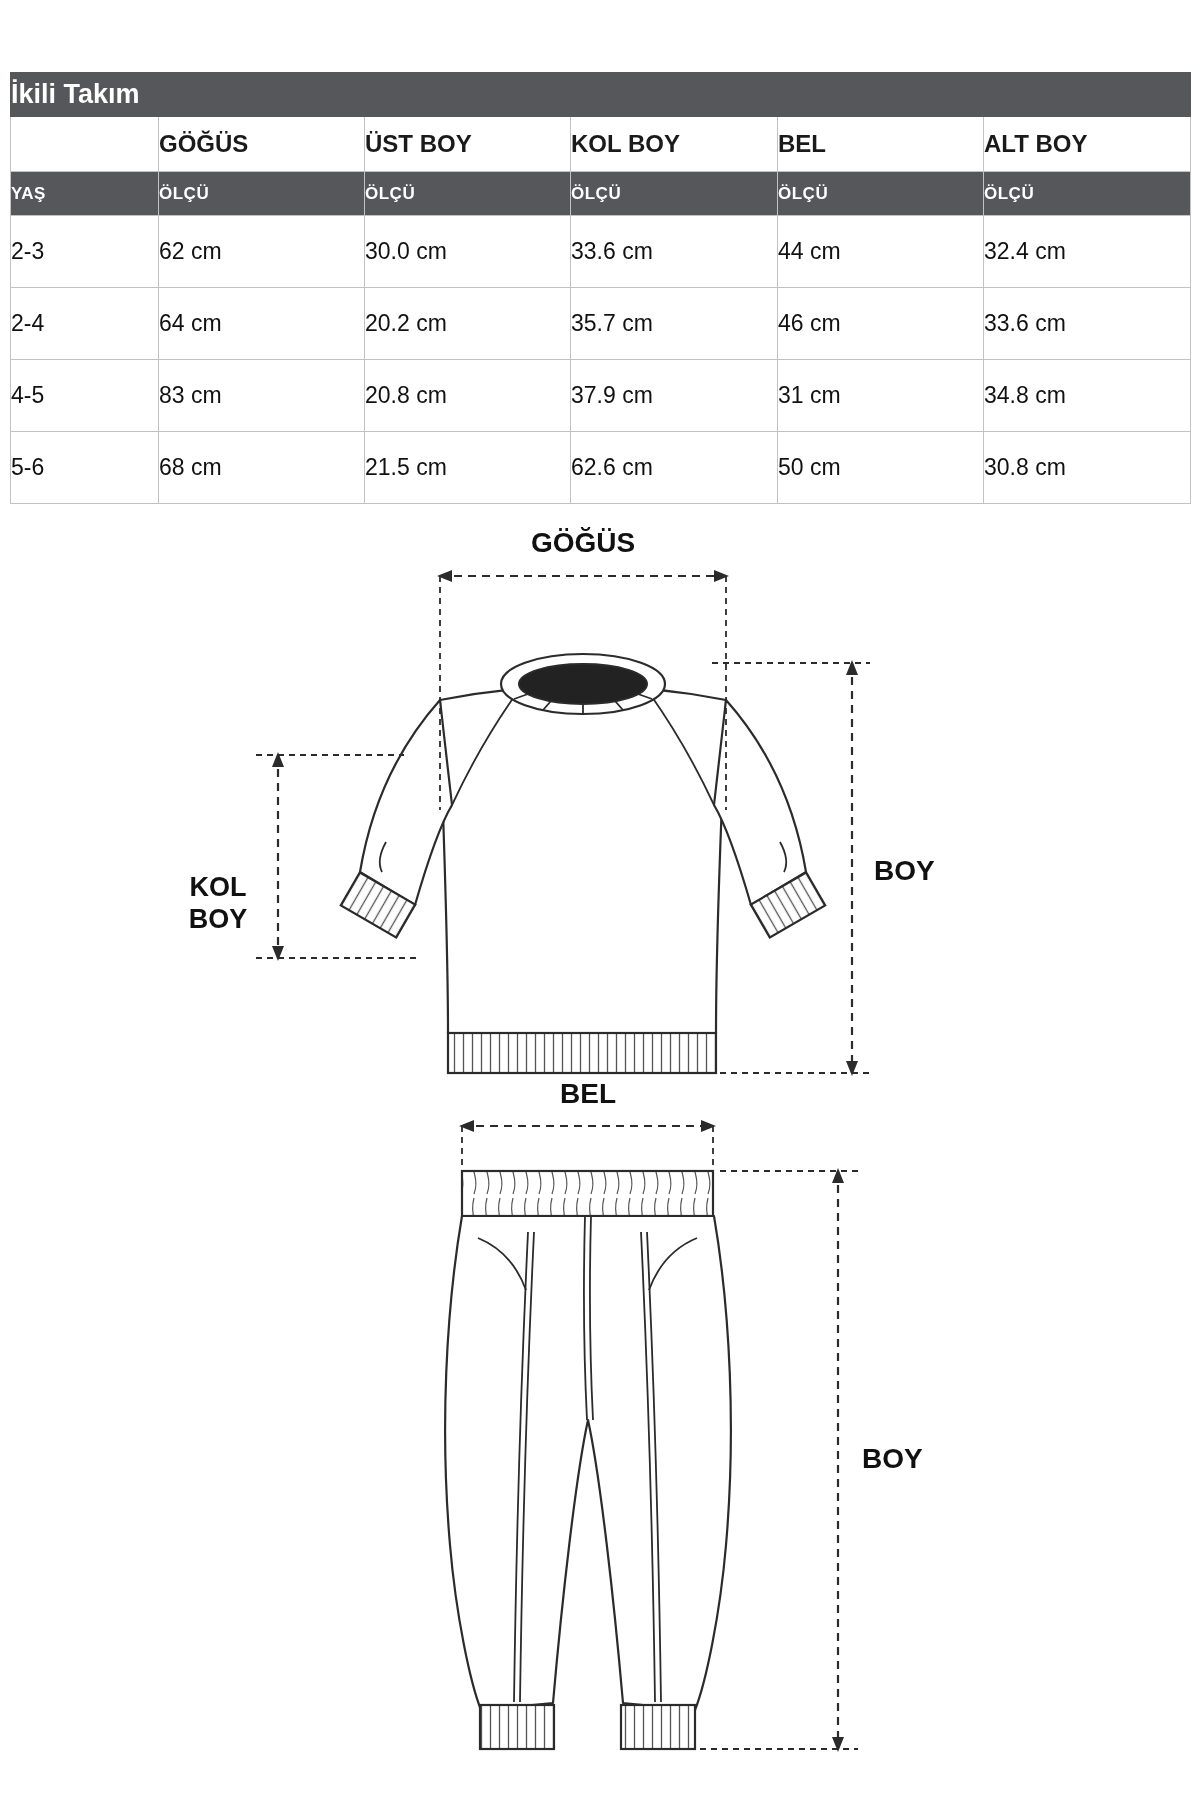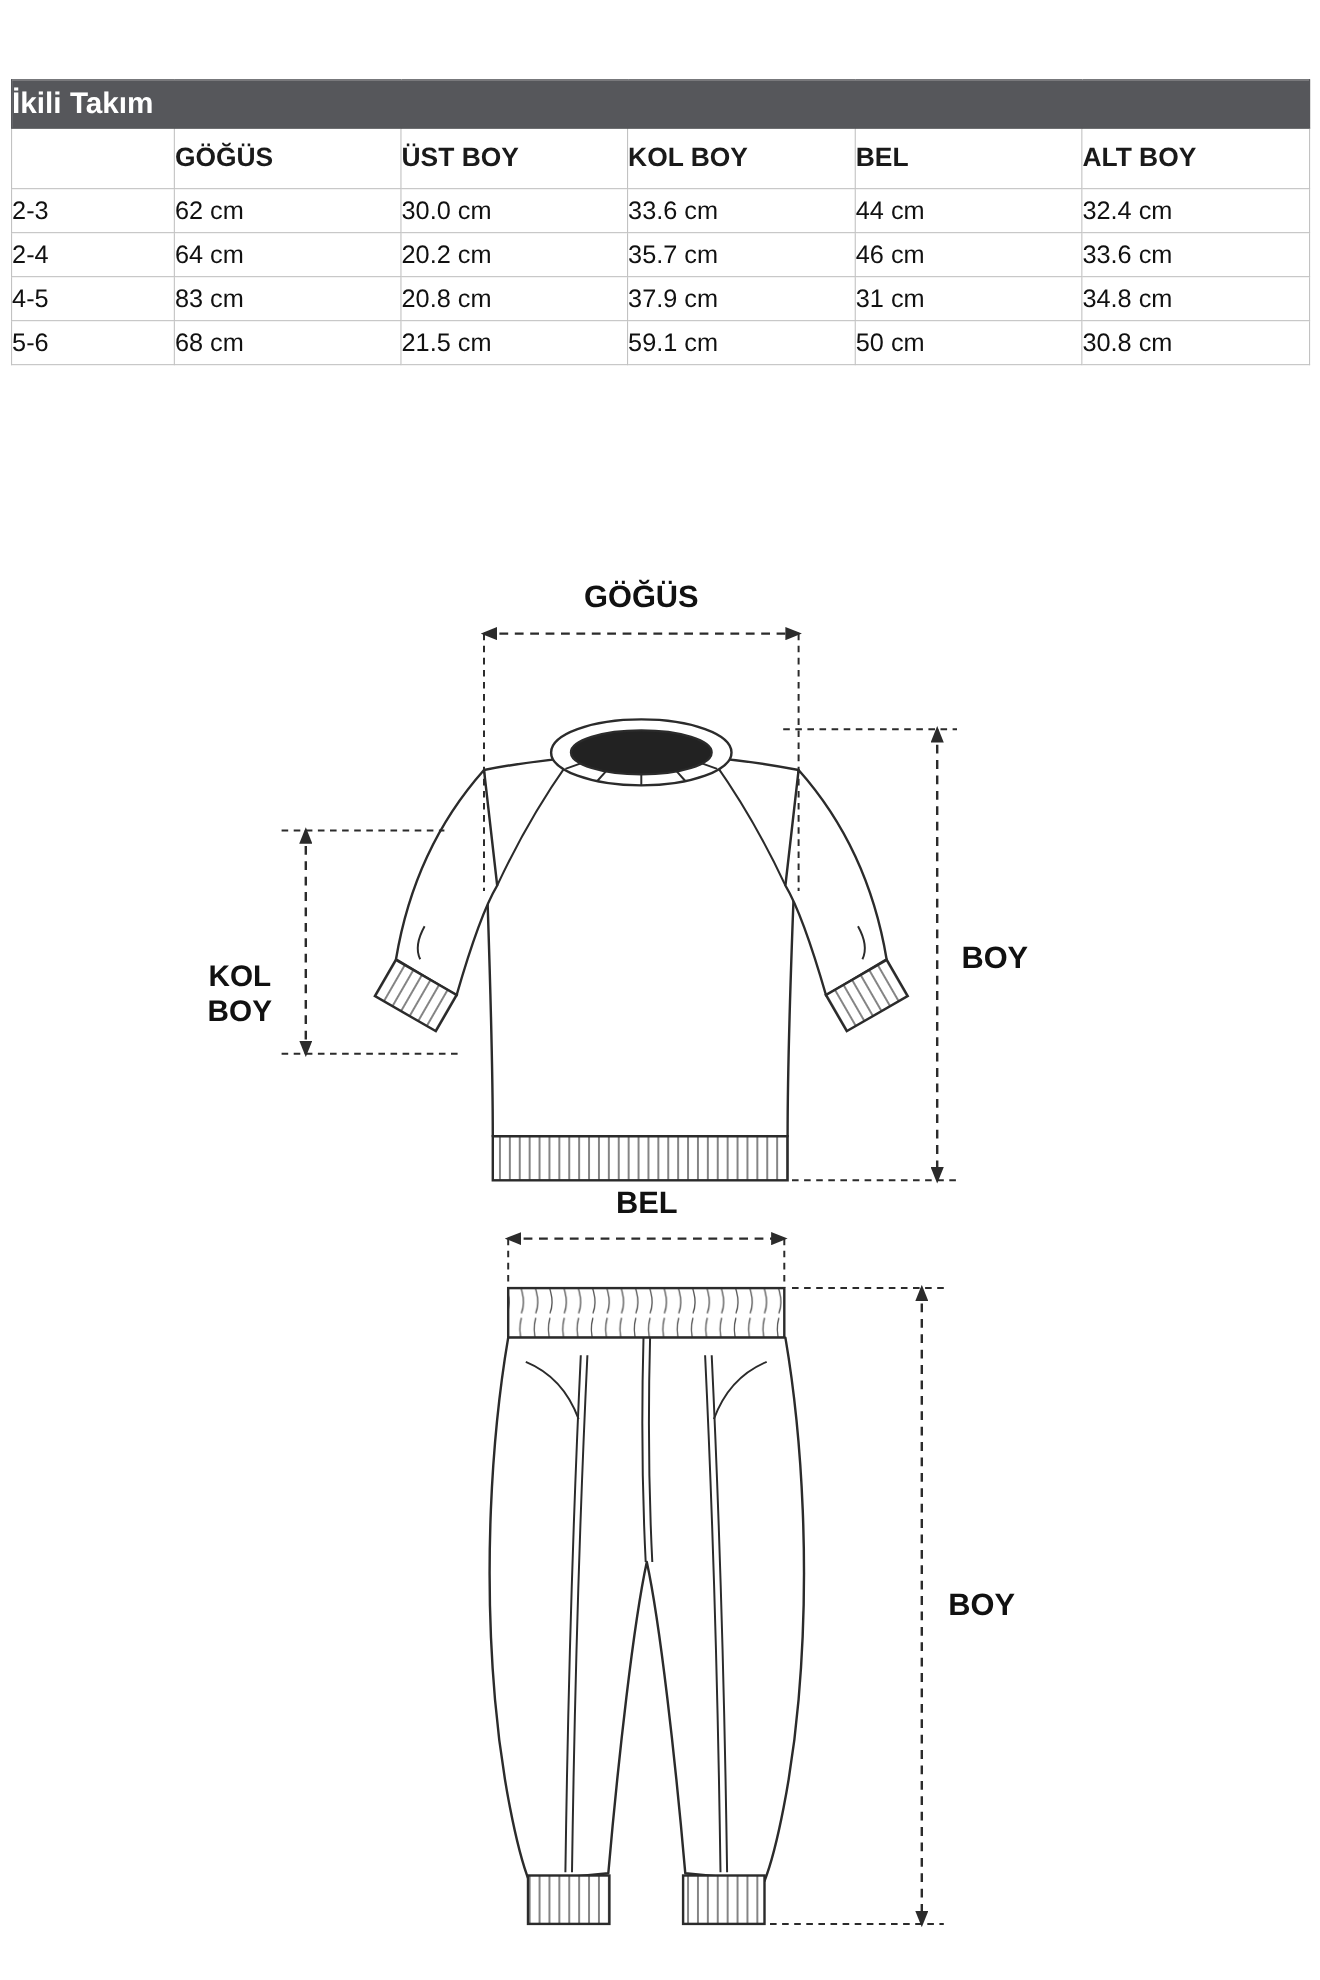--- a/index.html
+++ b/index.html
@@ -27,21 +27,21 @@
   }
   tr.head-row th{
     background:#ffffff;color:var(--ink);
     font-size:24px;font-weight:bold;height:55px;
   }
   tr.sub-row th{
     background:var(--header-bg);color:var(--header-text);
     font-size:17px;font-weight:bold;height:44px;letter-spacing:.5px;
   }
   tr.data-row td{
-    background:#ffffff;font-size:23px;font-weight:normal;height:40px;color:#111;
+    background:#ffffff;font-size:23px;font-weight:normal;height:72px;color:#111;
   }
   
   #diagram-svg{position:absolute;left:0;top:0;width:1200px;height:1800px;}
   #diagram-svg text{
     font-family:"Liberation Sans", sans-serif;font-weight:bold;fill:#111;
   }
   .garment{fill:#ffffff;stroke:#2b2b2b;stroke-width:2.2;stroke-linejoin:round;}
   .seam{fill:none;stroke:#2b2b2b;stroke-width:1.8;}
   .measure{fill:none;stroke:#2b2b2b;stroke-width:2.2;stroke-dasharray:8 6;}
   .guide{fill:none;stroke:#2b2b2b;stroke-width:1.8;stroke-dasharray:6 5;}
@@ -66,20 +66,28 @@
           <th colspan="6">İkili Takım</th>
         </tr>
         <tr class="head-row">
           <th></th>
           <th>GÖĞÜS</th>
           <th>ÜST BOY</th>
           <th>KOL BOY</th>
           <th>BEL</th>
           <th>ALT BOY</th>
         </tr>
+        <tr class="sub-row">
+          <th>YAŞ</th>
+          <th>ÖLÇÜ</th>
+          <th>ÖLÇÜ</th>
+          <th>ÖLÇÜ</th>
+          <th>ÖLÇÜ</th>
+          <th>ÖLÇÜ</th>
+        </tr>
         <tr class="data-row">
           <td>2-3</td>
           <td>62 cm</td>
           <td>30.0 cm</td>
           <td>33.6 cm</td>
           <td>44 cm</td>
           <td>32.4 cm</td>
         </tr>
         <tr class="data-row">
           <td>2-4</td>
@@ -94,21 +102,21 @@
           <td>83 cm</td>
           <td>20.8 cm</td>
           <td>37.9 cm</td>
           <td>31 cm</td>
           <td>34.8 cm</td>
         </tr>
         <tr class="data-row">
           <td>5-6</td>
           <td>68 cm</td>
           <td>21.5 cm</td>
-          <td>59.1 cm</td>
+          <td>62.6 cm</td>
           <td>50 cm</td>
           <td>30.8 cm</td>
         </tr>
       </tbody>
     </table>
   </div>
 
   <svg id="diagram-svg" viewBox="0 0 1200 1800">
     <defs>
       <marker id="mS" markerWidth="15" markerHeight="12" refX="3" refY="6" orient="auto" markerUnits="userSpaceOnUse">

